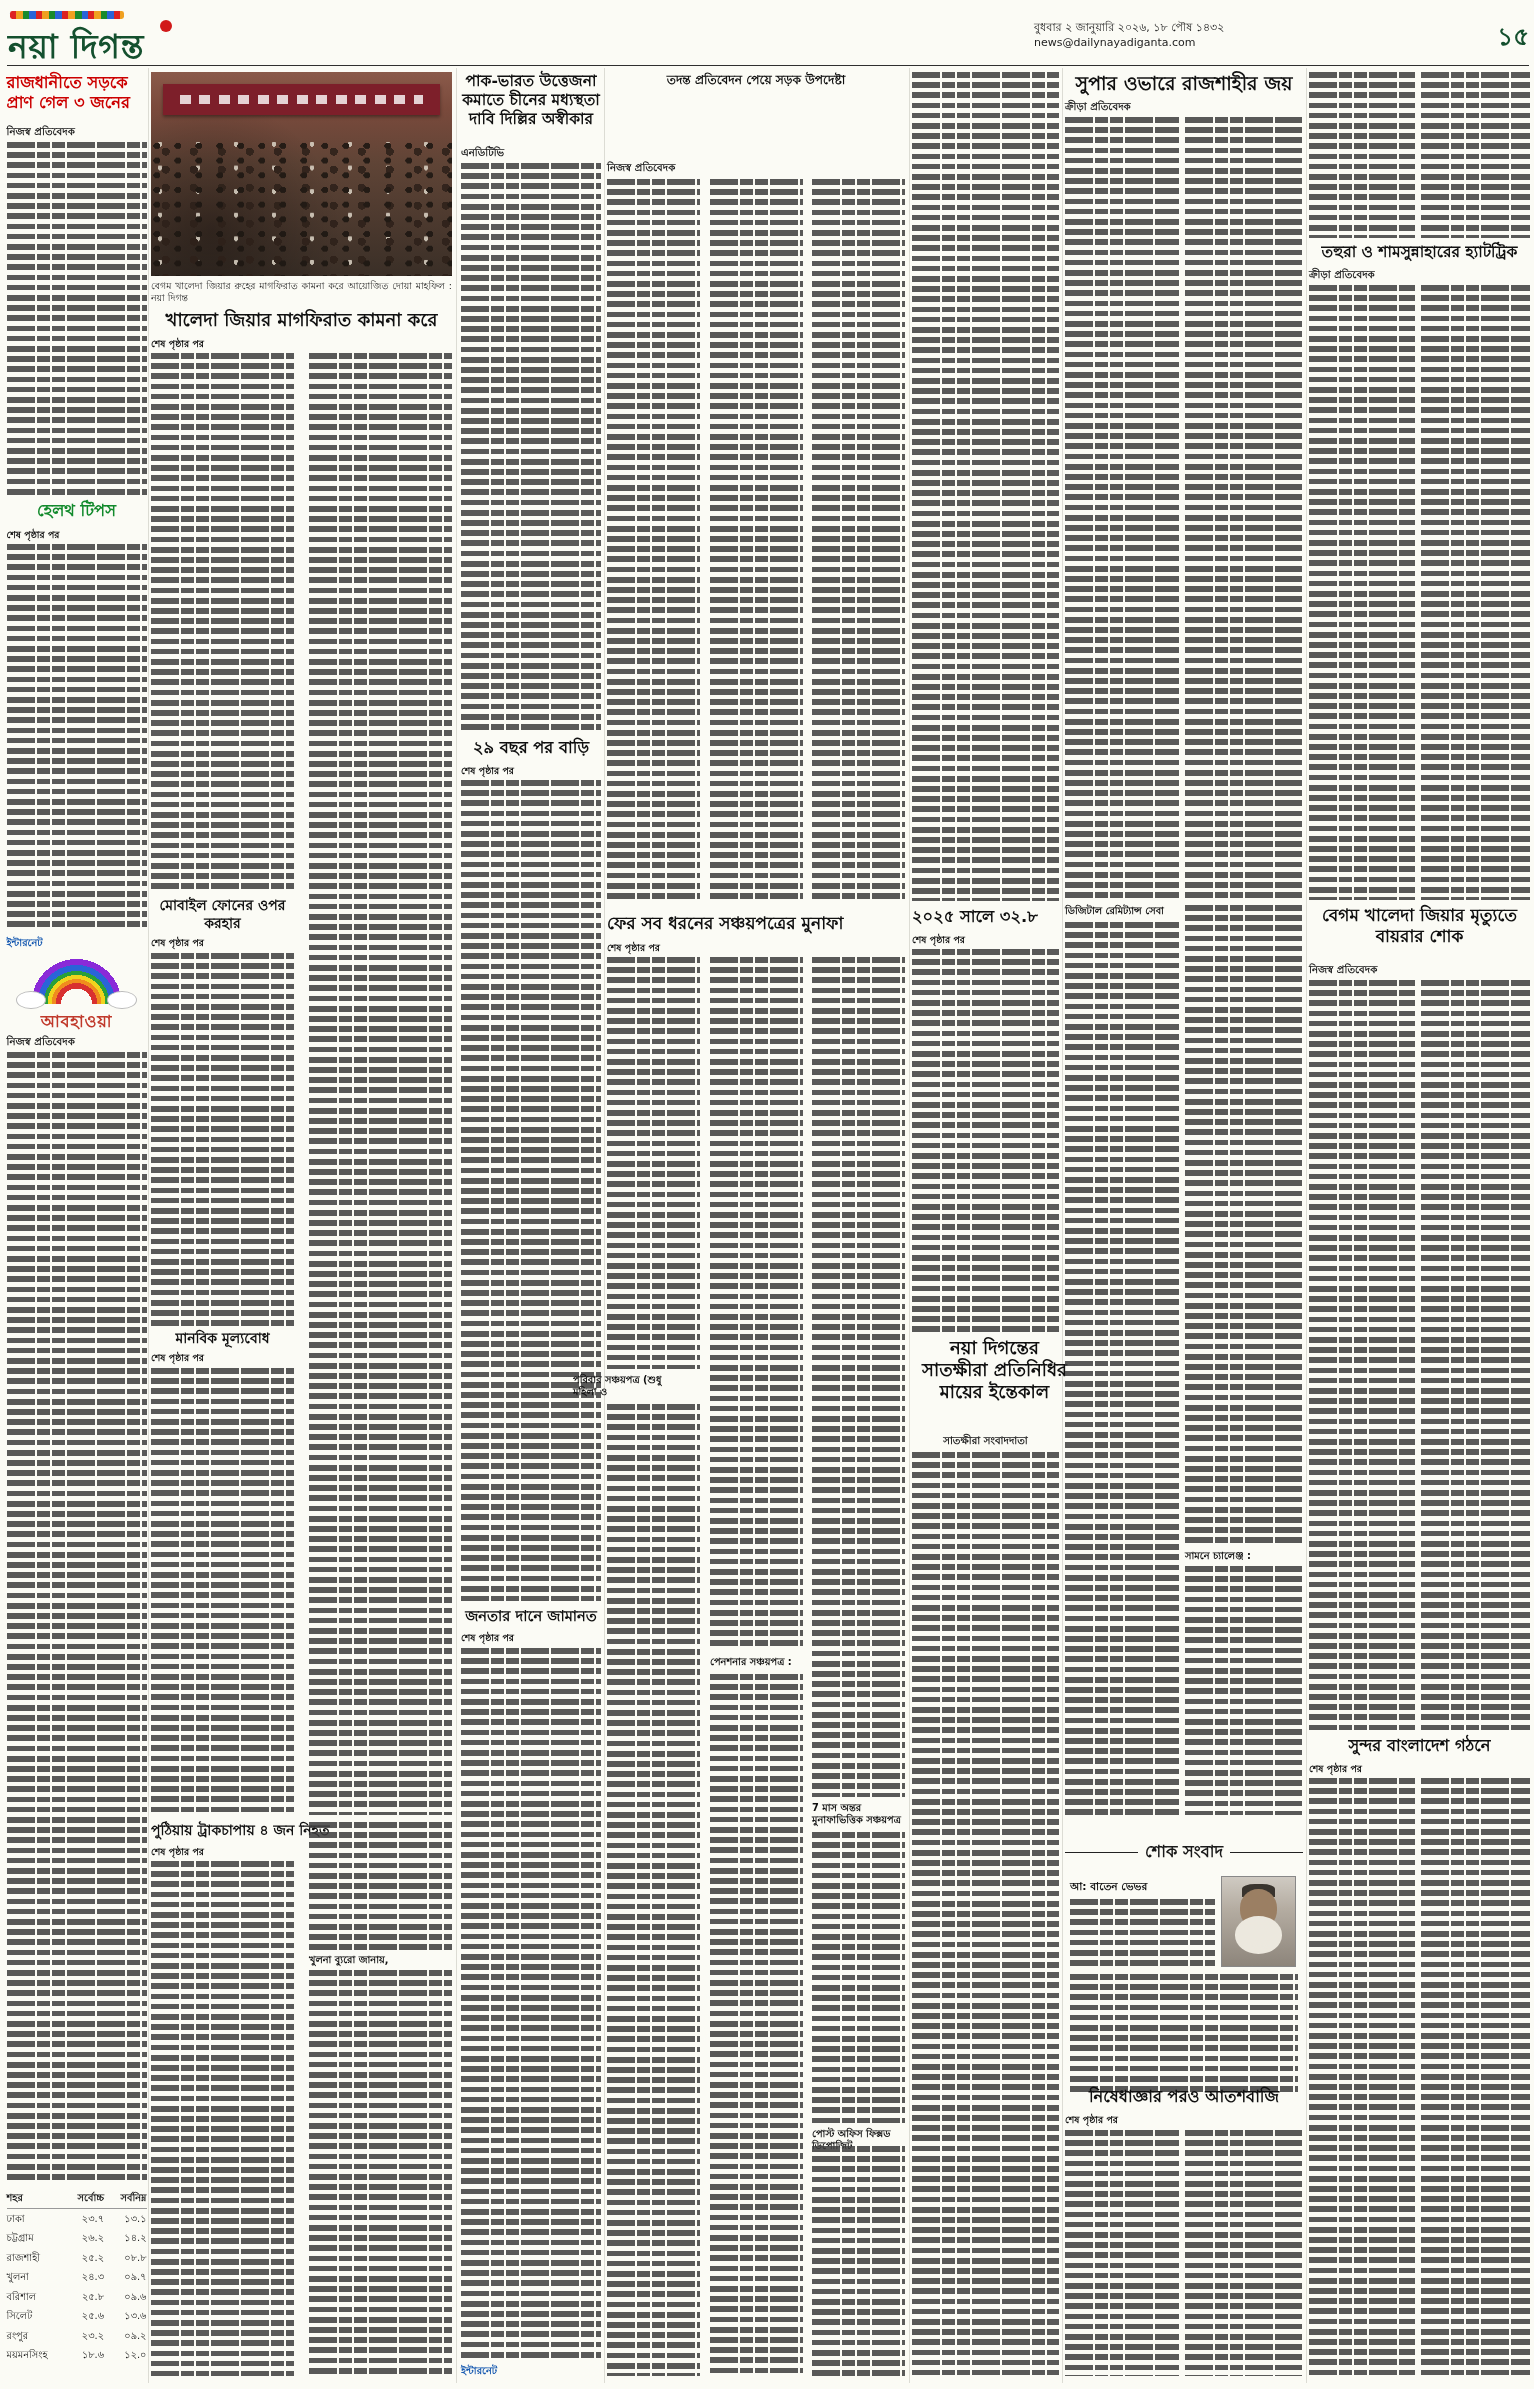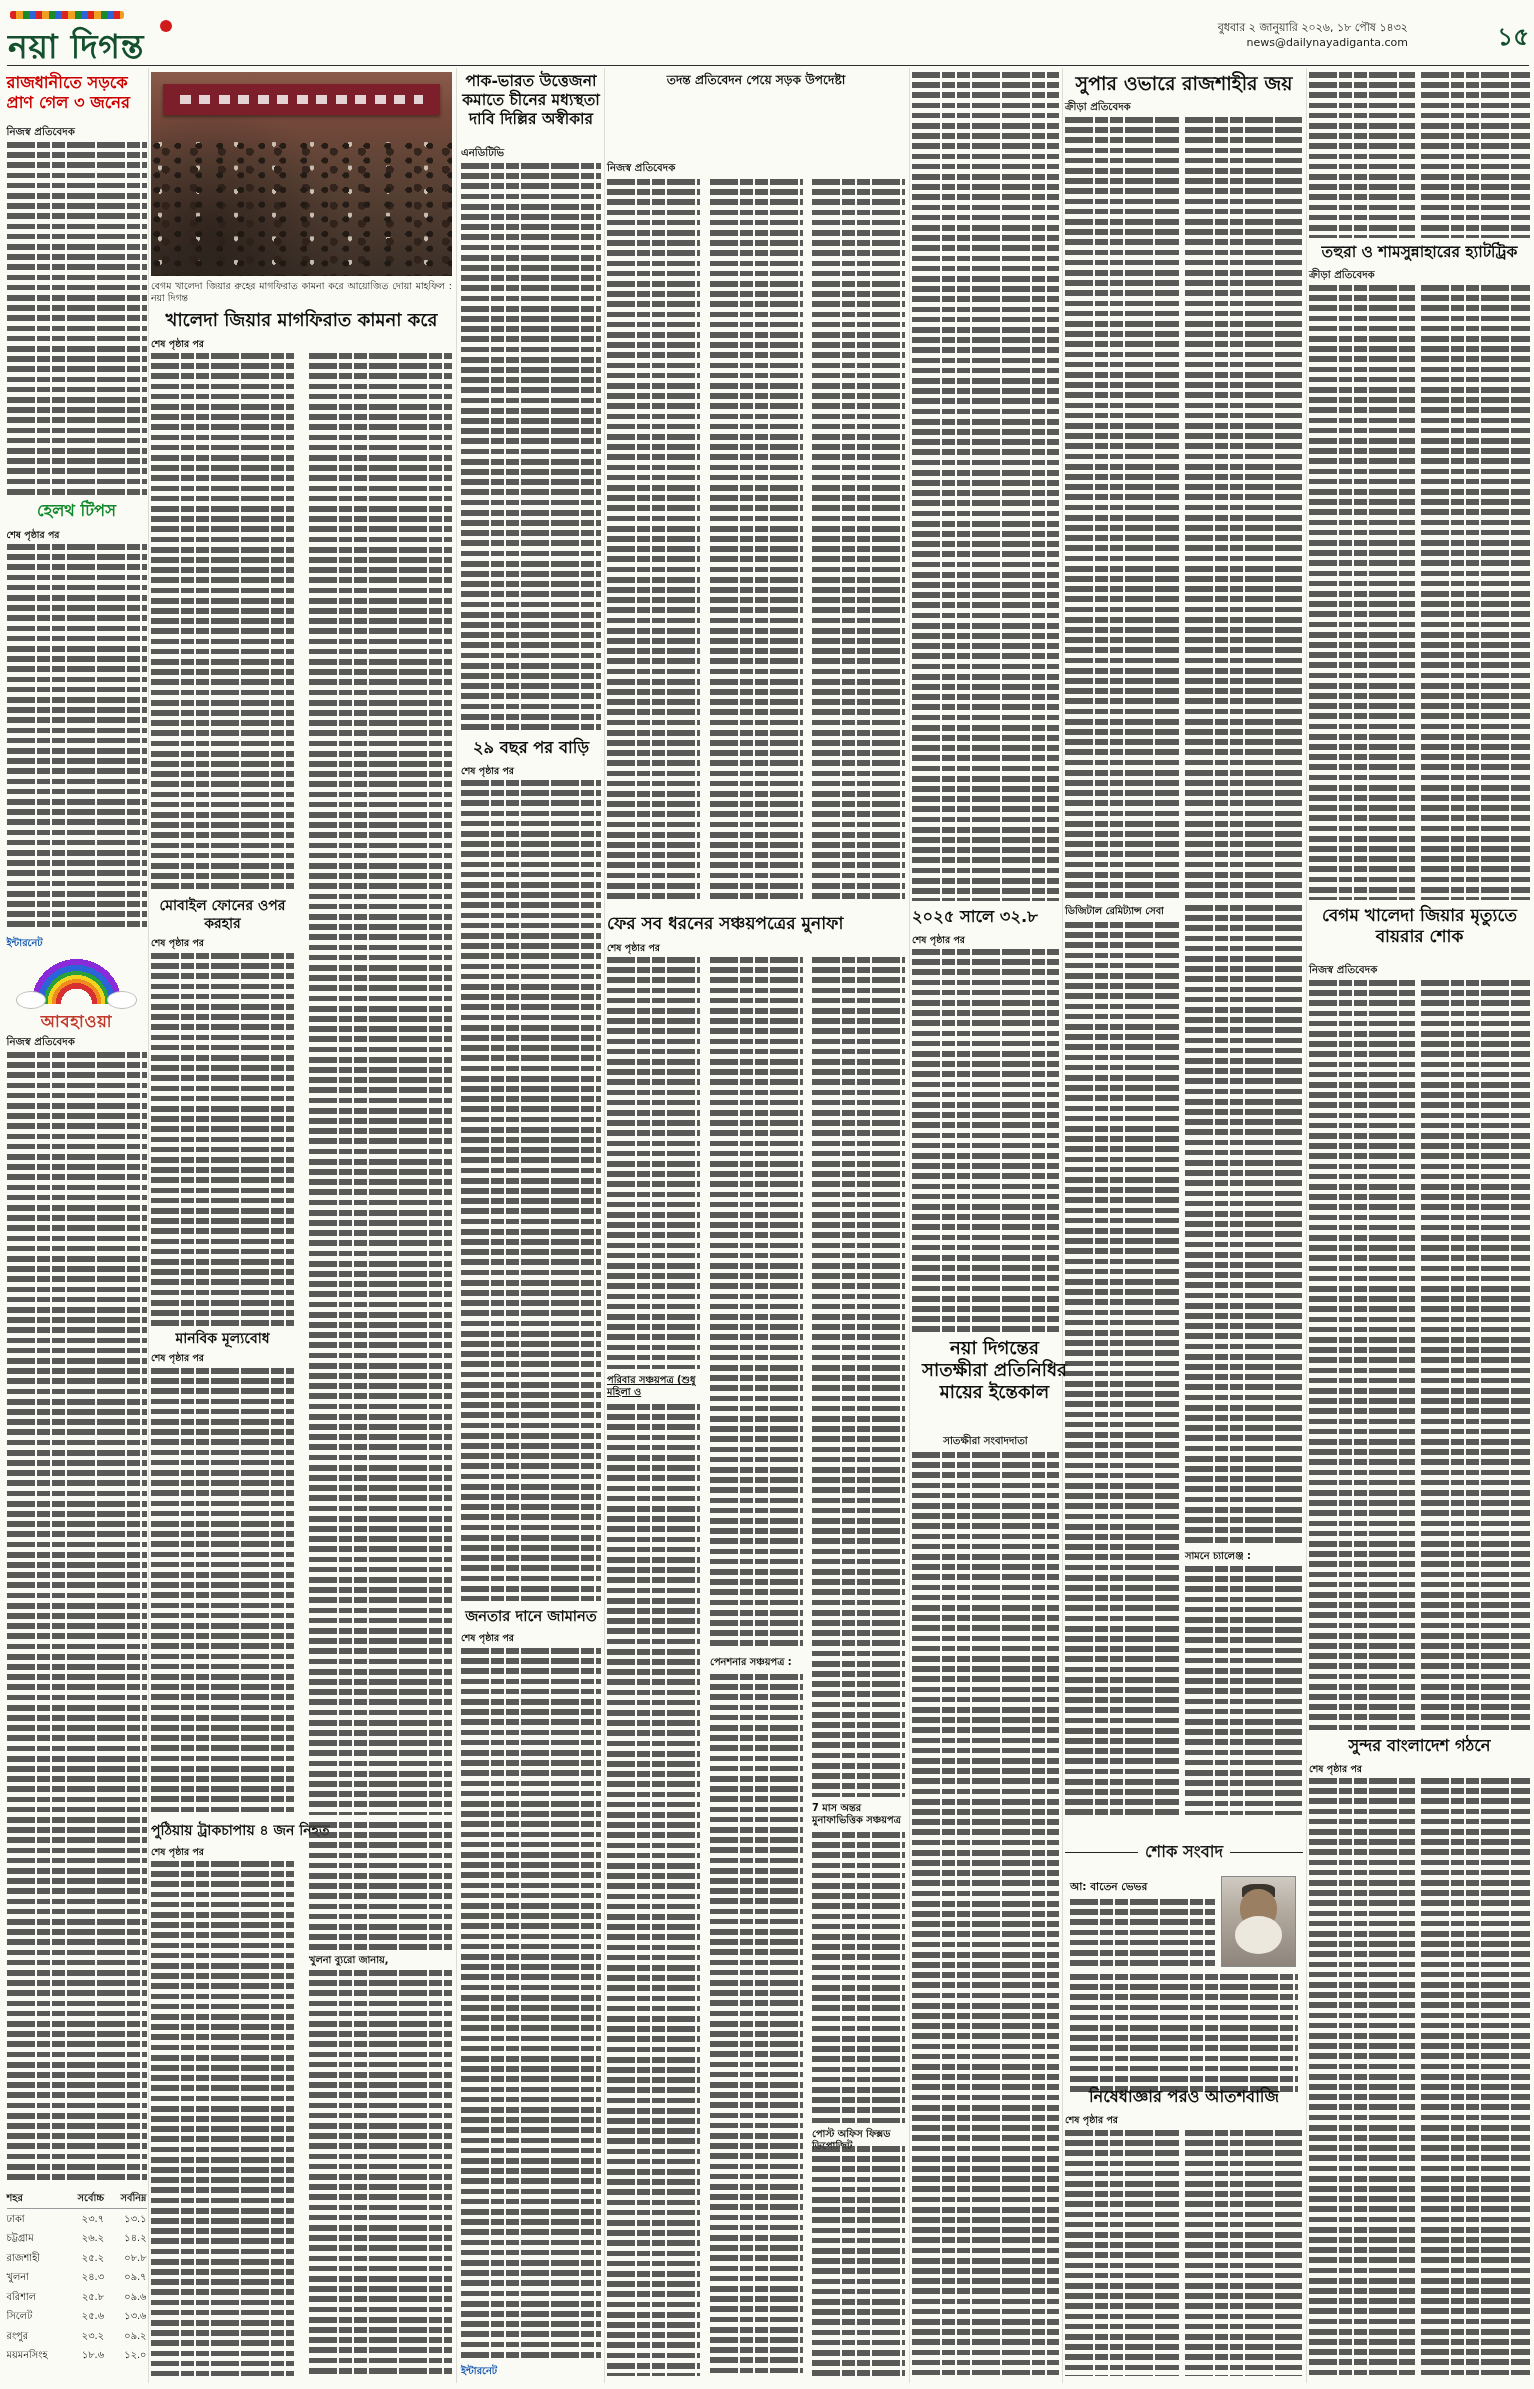--- a/index.html
+++ b/index.html
@@ -17,21 +17,21 @@
   .byline{font-weight:bold;font-size:10.2px;color:#222;}
   .cont{font-weight:bold;font-size:9.4px;color:#111;}
   .subhl{font-weight:bold;color:#101010;line-height:1.25;}
   .snippet{font-weight:bold;font-size:9.8px;color:#101010;line-height:1.2;}
   .tag{color:#1558b0;font-weight:bold;font-size:9.8px;}
   .vrule{position:absolute;top:68px;height:2315px;width:0.8px;background:#dcdcd4;}
   .mastrule{position:absolute;left:6.5px;width:1522px;top:65px;border-top:1.6px solid #2f2f2f;}
   .decor{background:repeating-linear-gradient(to right,#d22 0 6.5px,#f0a020 6.5px 13px,#1a8a2c 13px 19.5px,#2a64d8 19.5px 26px);border-radius:2.4px;}
   .logo{font-size:33px;font-weight:bold;color:#14502e;letter-spacing:0.8px;}
   .sun{width:12.2px;height:12.2px;border-radius:50%;background:#d11a1a;}
-  .dateline{font-size:11px;text-align:right;color:#222;line-height:1.45;}
+  .dateline{font-size:11px;color:#222;line-height:1.45;}
   .pageno{font-size:24.4px;font-weight:bold;color:#14502e;text-align:right;}
   
   .photo-main{overflow:hidden;background:
       radial-gradient(circle at 20% 78%, rgba(0,0,0,.35), transparent 45%),
       linear-gradient(180deg,#8a5a4a 0%,#7a4a3c 18%,#5f4436 45%,#3a2f27 100%);}
   .photo-main .banner{position:absolute;top:6%;left:4%;right:4%;height:15%;background:#7d1f2a;
       box-shadow:0 1.6px 3.3px rgba(0,0,0,.4);}
   .photo-main .banner i{position:absolute;top:35%;left:6%;right:6%;height:30%;
       background:repeating-linear-gradient(to right, rgba(255,255,255,.8) 0 10.6px, rgba(255,255,255,0) 10.6px 19.5px);}
   .photo-main .crowd{position:absolute;left:0;right:0;bottom:0;height:66%;
@@ -188,21 +188,21 @@
 
   <div class="abs subhl center" style="left:607px;top:73px;width:298px;height:14.7px;font-size:12.2px;">তদন্ত প্রতিবেদন পেয়ে সড়ক উপদেষ্টা</div>
   <div class="abs byline" style="left:607px;top:160px;width:298px;height:13px;">নিজস্ব প্রতিবেদক</div>
   <div class="abs sim" style="left:607px;top:179px;width:93px;height:721px;"></div>
   <div class="abs sim" style="left:710px;top:179px;width:93px;height:721px;"></div>
   <div class="abs sim" style="left:812px;top:179px;width:93px;height:721px;"></div>
 
   <div class="abs hl" style="left:607px;top:913px;width:298px;height:23px;font-size:17px;">ফের সব ধরনের সঞ্চয়পত্রের মুনাফা</div>
   <div class="abs cont" style="left:607px;top:941px;width:93px;height:11.4px;">শেষ পৃষ্ঠার পর</div>
   <div class="abs sim" style="left:607px;top:957px;width:93px;height:412px;"></div>
-  <div class="abs snippet" style="left:607px;top:1374px;width:93px;height:24.4px;text-decoration:underline;">পরিবার সঞ্চয়পত্র (শুধু মহিলা ও</div>
+  <div class="abs snippet" style="left:573px;top:1374px;width:93px;height:24.4px;">পরিবার সঞ্চয়পত্র (শুধু মহিলা ও</div>
   <div class="abs sim" style="left:607px;top:1404px;width:93px;height:972px;"></div>
   <div class="abs sim" style="left:710px;top:957px;width:93px;height:694px;"></div>
   <div class="abs snippet" style="left:710px;top:1656px;width:93px;height:13px;">পেনশনার সঞ্চয়পত্র :</div>
   <div class="abs sim" style="left:710px;top:1674px;width:93px;height:702px;"></div>
   <div class="abs sim" style="left:812px;top:957px;width:93px;height:840px;"></div>
   <div class="abs snippet" style="left:812px;top:1802px;width:93px;height:24.4px;">7 মাস অন্তর মুনাফাভিত্তিক সঞ্চয়পত্র</div>
   <div class="abs sim" style="left:812px;top:1832px;width:93px;height:291px;"></div>
   <div class="abs snippet" style="left:812px;top:2128px;width:93px;height:13px;">পোস্ট অফিস ফিক্সড ডিপোজিট</div>
   <div class="abs sim" style="left:812px;top:2146px;width:93px;height:230px;"></div>
 

